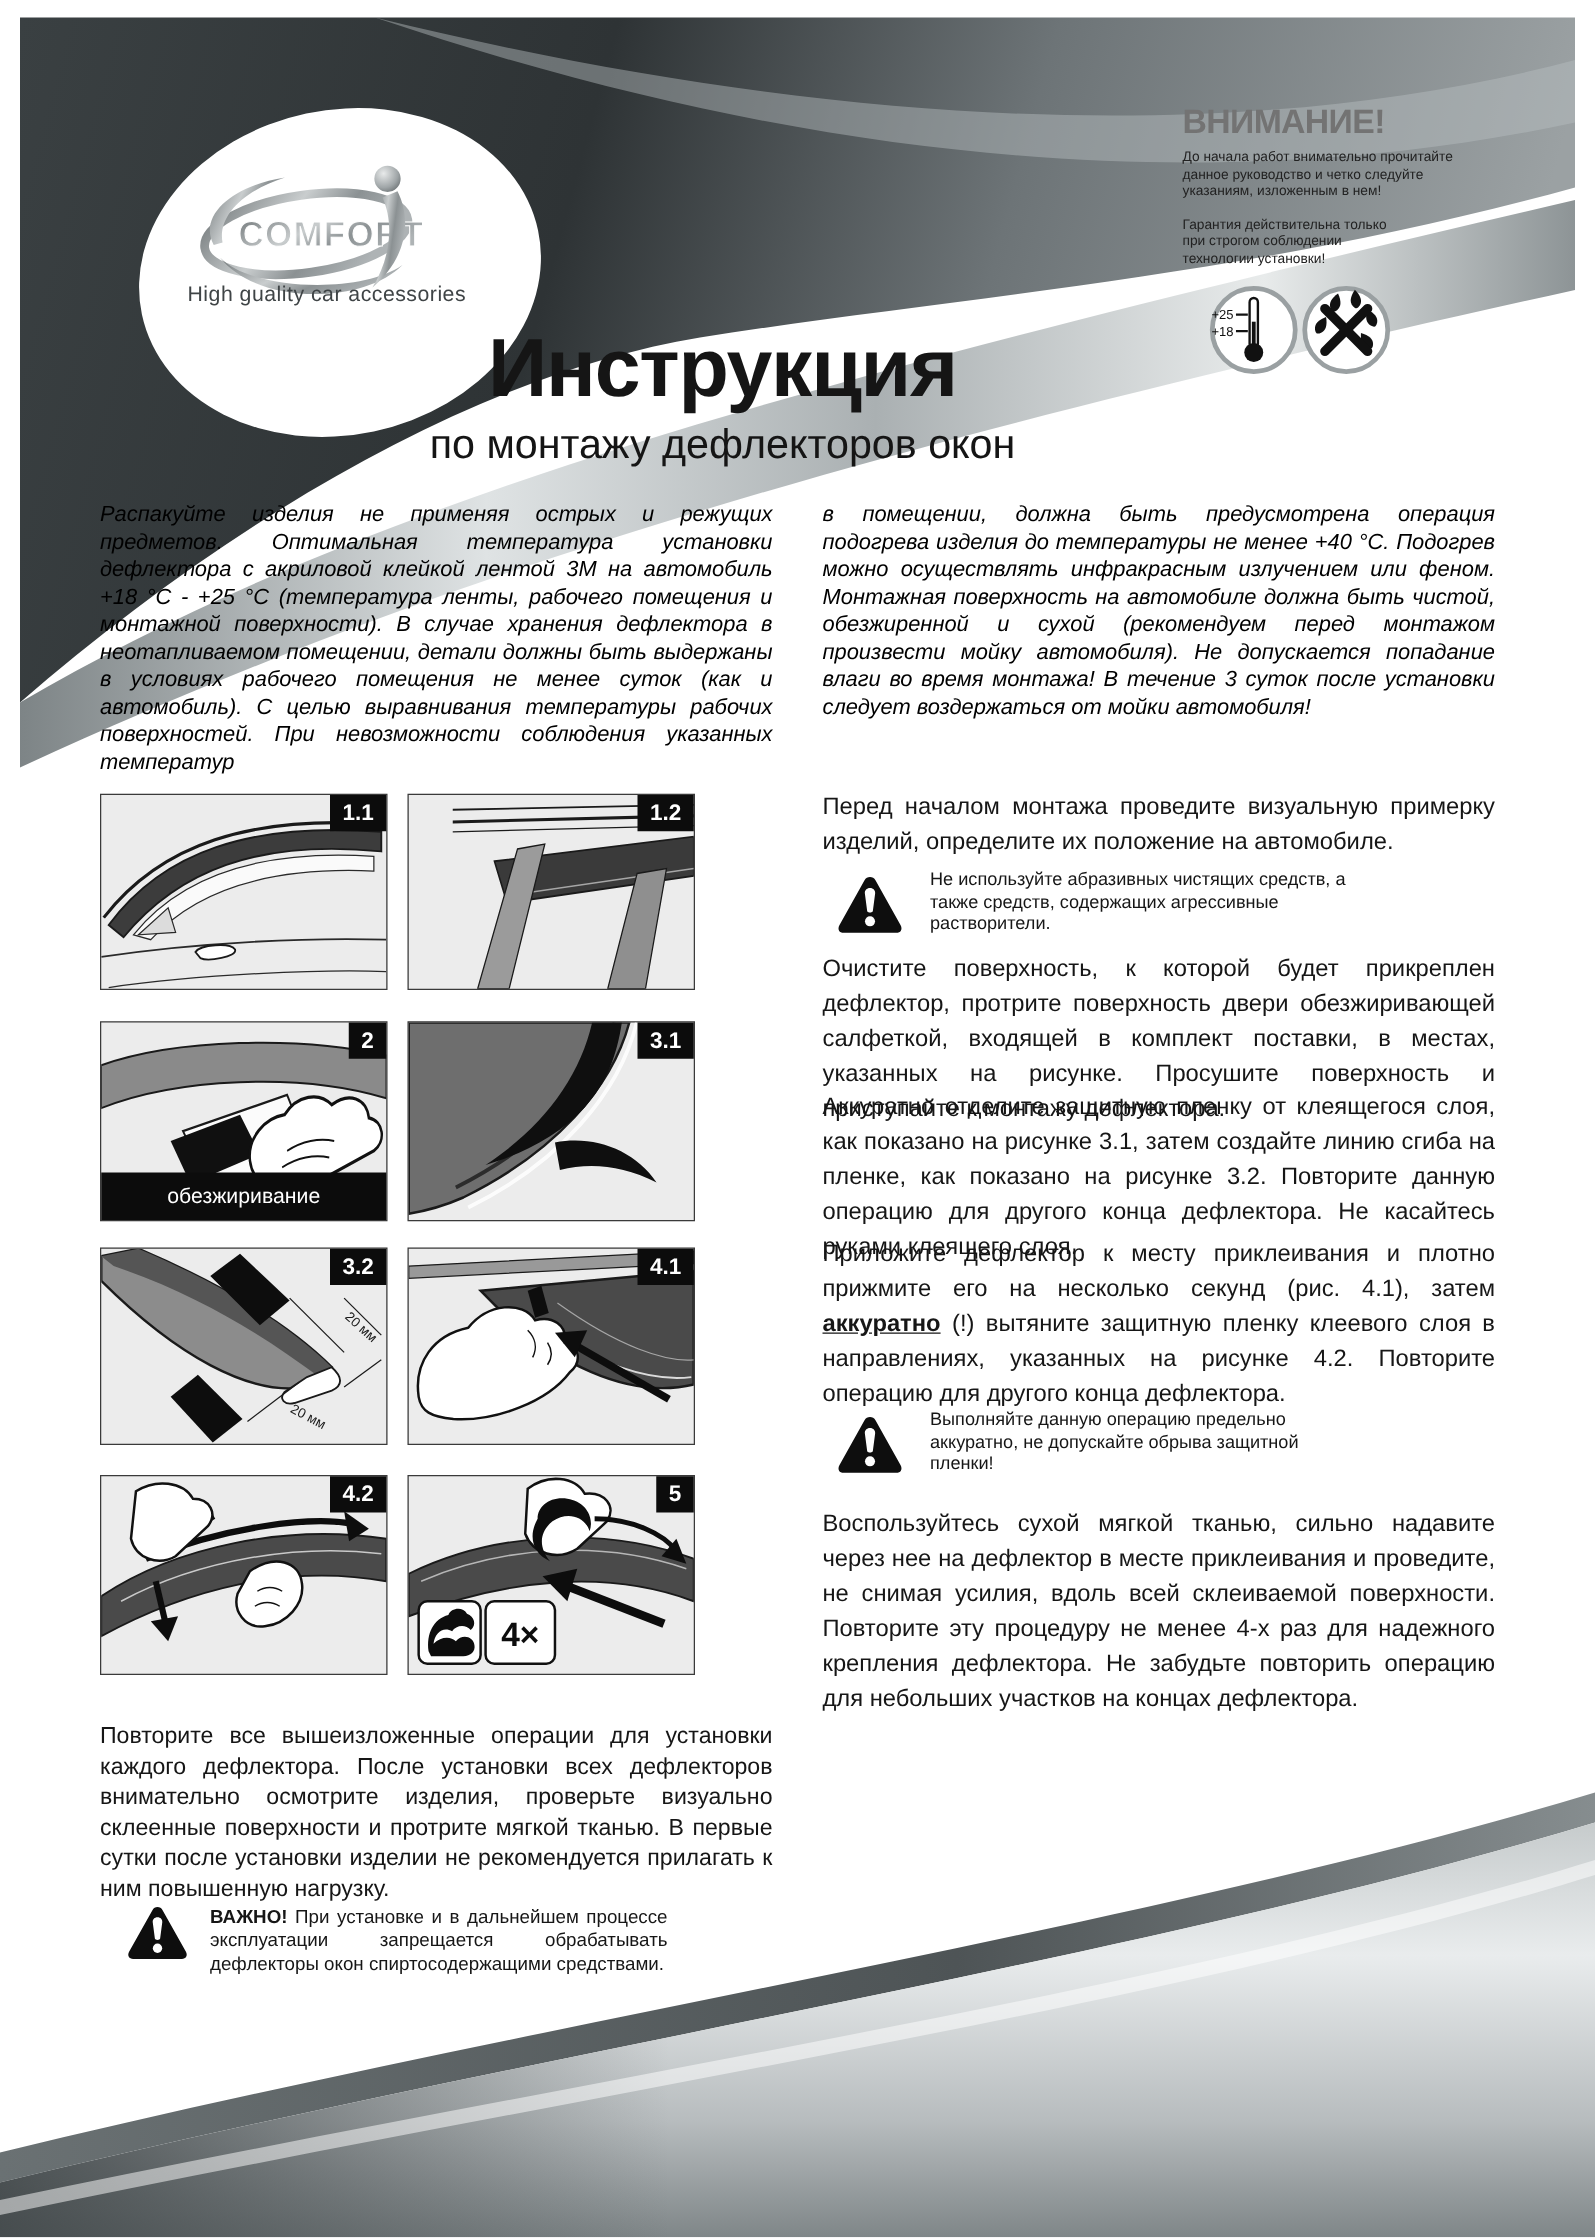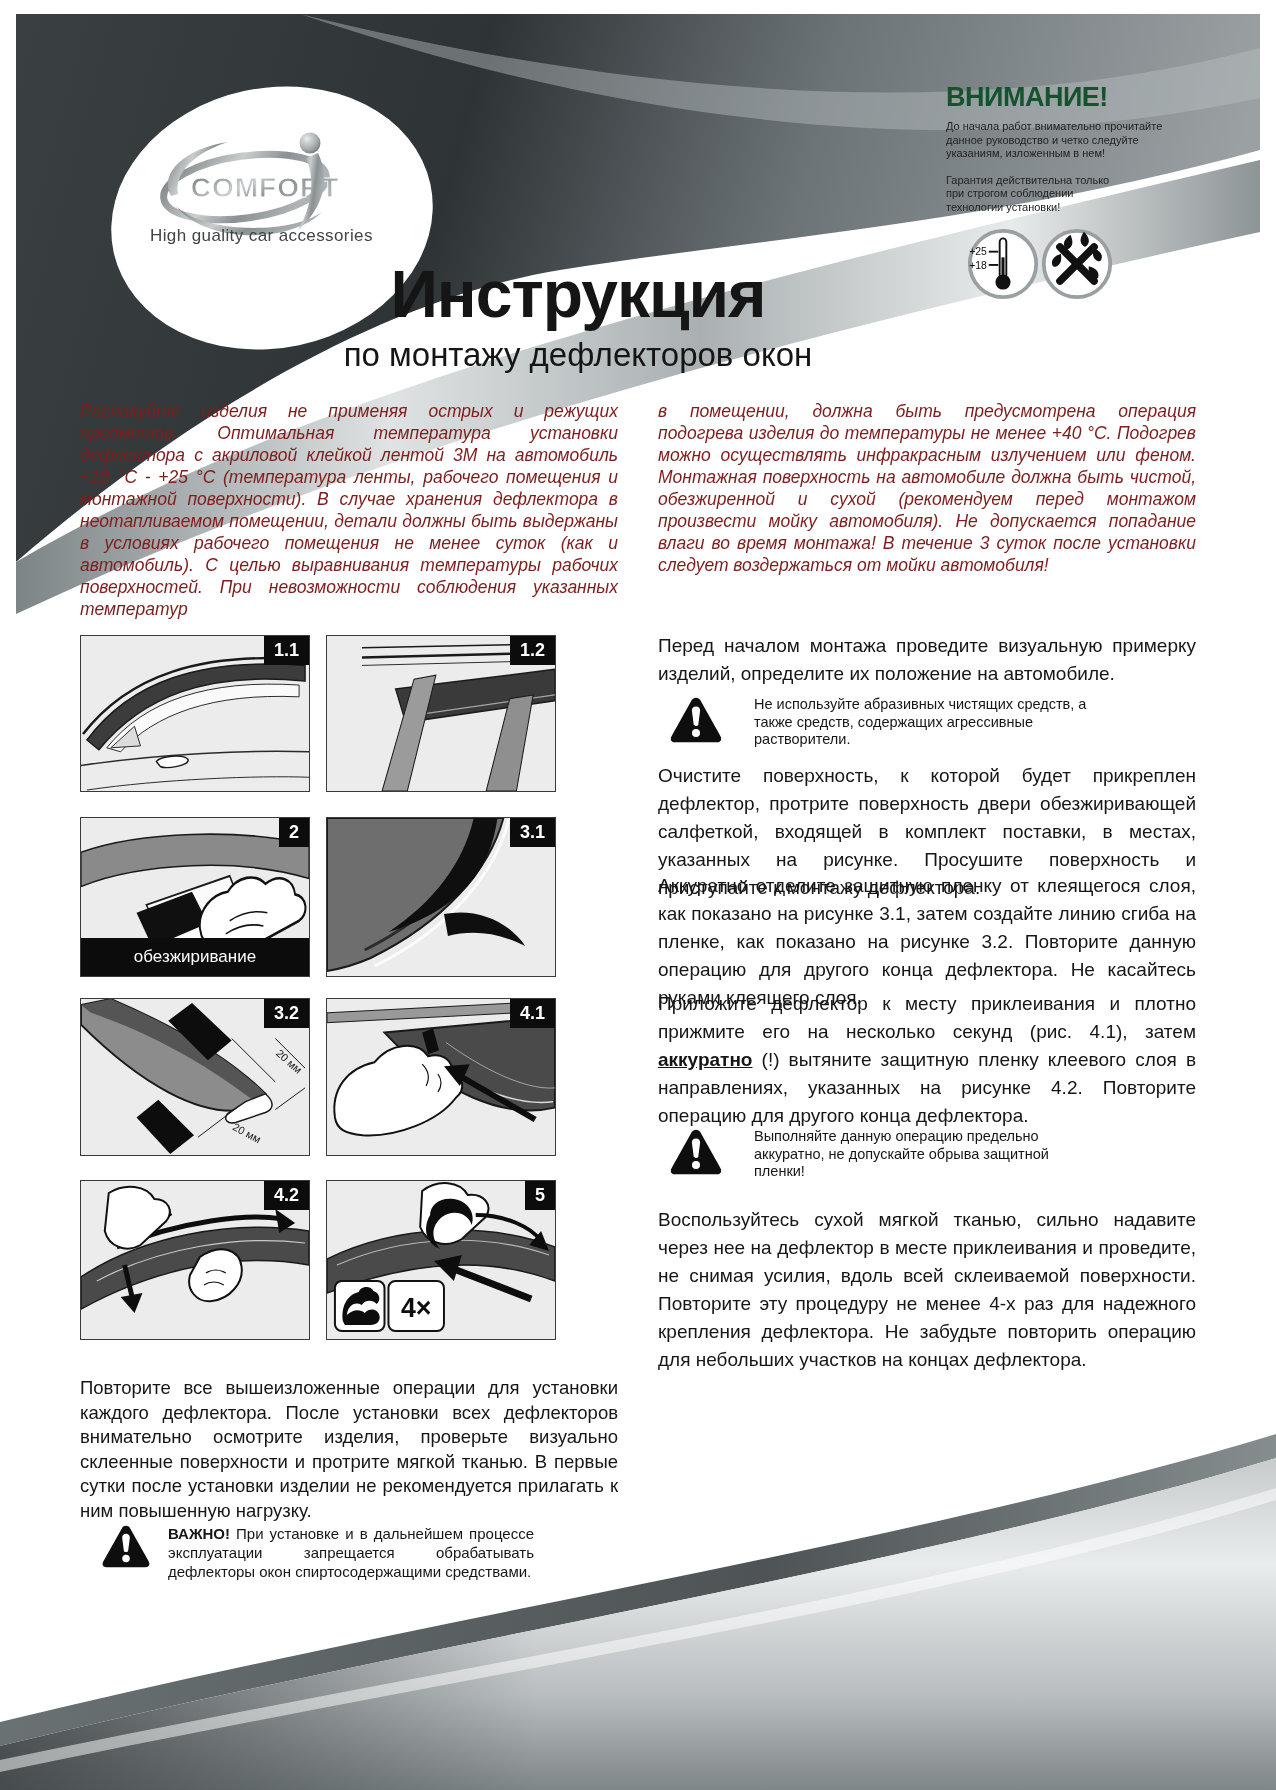--- a/index.html
+++ b/index.html
@@ -3,31 +3,31 @@
 <meta charset="utf-8">
 <style>
   html,body{margin:0;padding:0;background:#ffffff;}
   #page{position:relative;width:1276px;height:1790px;background:#fff;overflow:hidden;
         font-family:"Liberation Sans",sans-serif;color:#1a1a1a;}
   .abs{position:absolute;}
   
   #hdr-svg{left:0;top:0;width:1276px;height:620px;pointer-events:none;}
   #tagline{left:150px;top:226px;font-size:17px;letter-spacing:.4px;color:#3f4446;}
   #attention{left:946px;top:82px;width:240px;}
-  #attention h1{margin:0;font-size:27px;font-weight:bold;letter-spacing:-.5px;color:#14532d;}
+  #attention h1{margin:0;font-size:27px;font-weight:bold;letter-spacing:-.5px;color:#737373;}
   .att-p{margin:7px 0 0 0;font-size:11px;line-height:13.5px;color:#222;}
   .att-p2{width:180px;margin-top:13px;}
   #att-icons{margin-top:13px;display:flex;gap:0;margin-left:20px;}
   .circ-icon{width:74px;height:74px;}
   
   #title-main{left:0;top:256px;width:1156px;text-align:center;font-size:66px;font-weight:bold;
               letter-spacing:-1px;color:#151515;}
   #title-sub{left:0;top:336px;width:1156px;text-align:center;font-size:33px;color:#151515;}
   
-  .intro{font-style:italic;font-size:17.5px;line-height:22px;text-align:justify;color:#7f1d1d;}
+  .intro{font-style:italic;font-size:17.5px;line-height:22px;text-align:justify;color:#000000;}
   #intro-left{left:80px;top:400px;width:538px;}
   #intro-right{left:658px;top:400px;width:538px;}
   
   .panel{background:#ececec;border:1px solid #3a3a3a;box-sizing:border-box;}
   .panel svg{display:block;width:100%;height:100%;}
   .badge{position:absolute;top:0;right:0;background:#0c0c0c;color:#fff;font-weight:bold;
          font-size:18px;padding:4px 10px 5px 10px;line-height:20px;}
   .caption-bar{position:absolute;left:0;right:0;bottom:0;height:38px;background:#0c0c0c;color:#fff;
          display:flex;align-items:center;justify-content:center;font-size:17px;}
   #p11{left:80px;top:635px;width:230px;height:157px;}
@@ -38,21 +38,21 @@
   #p41{left:326px;top:998px;width:230px;height:158px;}
   #p42{left:80px;top:1180px;width:230px;height:160px;}
   #p5 {left:326px;top:1180px;width:230px;height:160px;}
   
   .step{left:658px;width:538px;font-size:19px;line-height:28px;text-align:justify;color:#161616;}
   #step1{top:632px;}
   #step2{top:762px;}
   #step3{top:872px;}
   #step4{top:990px;}
   #step5{top:1158px;margin-top:48px;}
-  .warn{display:flex;align-items:flex-start;gap:10px;}
+  .warn{display:flex;align-items:flex-end;}
   #warn1{left:668px;top:694px;width:470px;}
   #warn2{left:668px;top:1126px;width:470px;}
   .wtri{width:56px;height:51px;flex:0 0 auto;}
   .warn-text{margin-left:20px;margin-top:2px;font-size:14.5px;line-height:17.5px;color:#161616;width:340px;text-align:left;}
   .uline{font-weight:bold;text-decoration:underline;}
   
   #closing-p{left:80px;top:1376px;width:538px;font-size:18.5px;line-height:24.5px;text-align:justify;color:#161616;}
   #important{left:100px;top:1522px;width:460px;display:flex;align-items:flex-start;}
   #important .wtri{width:52px;height:48px;}
   #important-text{margin-left:16px;margin-top:2px;font-size:15px;line-height:19px;width:366px;text-align:justify;color:#161616;}

